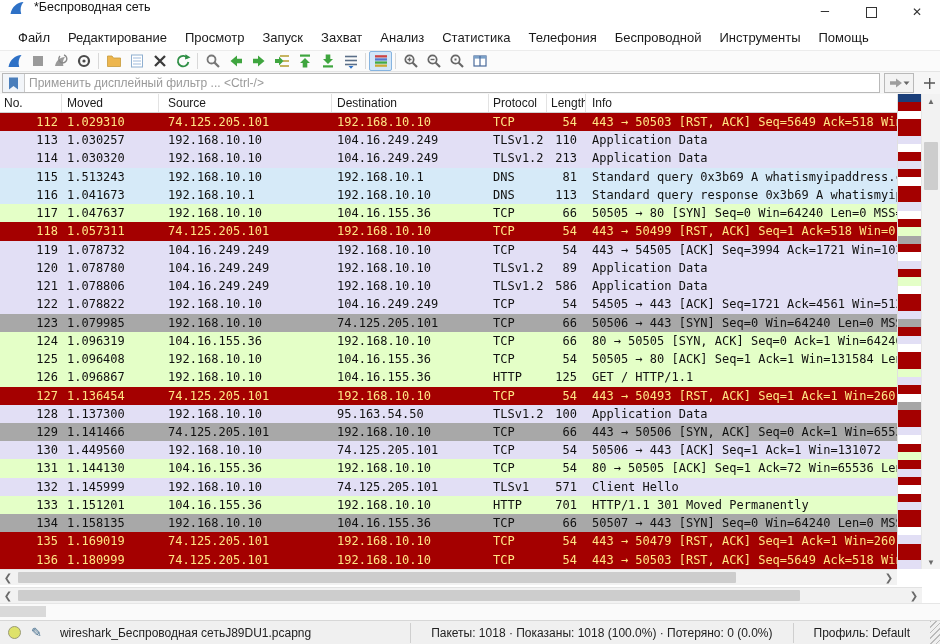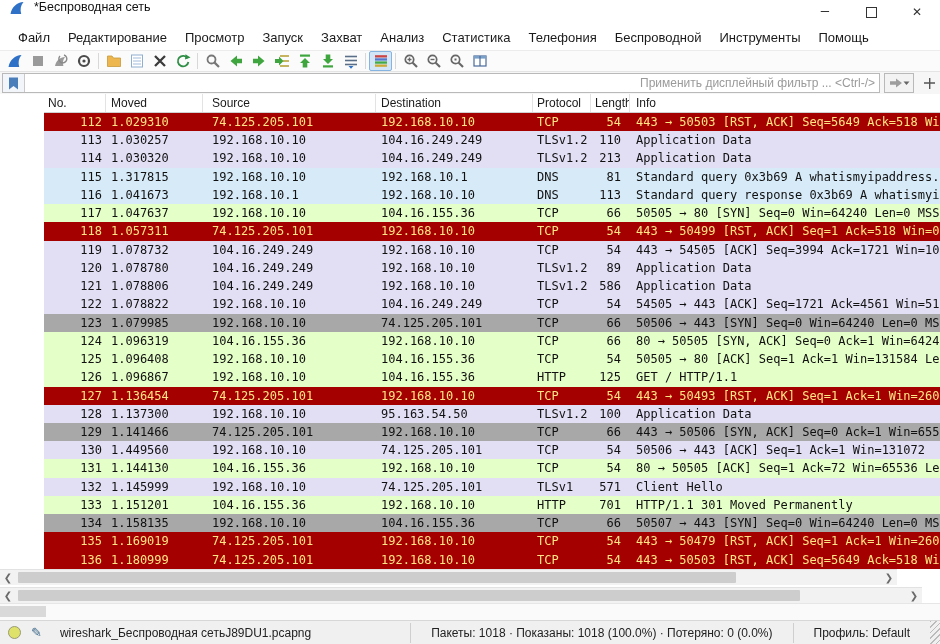--- a/index.html
+++ b/index.html
@@ -24,28 +24,28 @@
   .toolbar { height:22px; display:flex; align-items:center; background:#fbfbfb; border-top:1px solid #ececec; border-bottom:1px solid #e4e4e4; padding-left:3px; }
   .tbtn { width:23px; height:20px; display:flex; align-items:center; justify-content:center; }
   .tbtn svg { width:16px; height:16px; }
   .tbtn.active { background:#d3e6f8; border:1px solid #86b4e0; border-radius:2px; }
   .tsep { width:1px; height:16px; background:#d8d8d8; margin:0 3px; }
 
   
   .filterbar { height:22px; display:flex; align-items:center; padding:1px 2px; background:#f6f6f6; }
   .filterbox { flex:1; display:flex; align-items:stretch; border:1px solid #b9b9b9; background:#fff; height:20px; }
   .bookmark-btn { width:22px; display:flex; align-items:center; justify-content:center; background:#f2f5f9; border-right:1px solid #c9c9c9; }
-  .filter-input { flex:1; border:none; outline:none; font-size:12px; color:#333; padding:0 4px; font-family:"Liberation Sans",sans-serif;text-align:right; }
+  .filter-input { flex:1; border:none; outline:none; font-size:12px; color:#333; padding:0 4px; font-family:"Liberation Sans",sans-serif; }
   .filter-input::placeholder { color:#9a9a9a; }
   .apply-btn { width:30px; height:20px; margin-left:4px; border:1px solid #b9b9b9; background:#f3f3f3; display:flex; align-items:center; justify-content:center; }
   .add-btn { width:18px; height:20px; margin-left:6px; display:flex; align-items:center; justify-content:center; font-size:15px; color:#444; }
 
   
   .tablewrap { display:flex; flex:1; }
-  .ptable { width:897px; display:flex; flex-direction:column; font-family:"DejaVu Sans Mono","Liberation Mono",monospace;margin-left:44px; }
+  .ptable { width:897px; display:flex; flex-direction:column; font-family:"DejaVu Sans Mono","Liberation Mono",monospace; }
   .thead { height:19px; display:flex; font-family:"Liberation Sans",sans-serif; font-size:12px; color:#1a1a1a; background:#fff; border-bottom:1px solid #d0d0d0; }
   .th { padding:2px 0 0 4px; border-right:1px solid #e3e3e3; overflow:hidden; white-space:nowrap; }
   .rows { flex:1; overflow:hidden; }
   .row { height:18.24px; line-height:18.3px; display:flex; font-size:12px; color:#111; white-space:nowrap; overflow:hidden; }
   .c-no   { width:62px;  text-align:right; padding-right:4px; flex:none; }
   .c-time { width:97px;  padding-left:5px; flex:none; }
   .c-src  { width:173px; padding-left:9px; flex:none; }
   .c-dst  { width:157px; padding-left:5px; flex:none; }
   .c-pro  { width:58px;  padding-left:4px; flex:none; }
   .c-len  { width:39px;  text-align:right; padding-right:9px; flex:none; }
@@ -303,21 +303,21 @@
             <div class="c-no">114</div>
             <div class="c-time">1.030320</div>
             <div class="c-src">192.168.10.10</div>
             <div class="c-dst">104.16.249.249</div>
             <div class="c-pro">TLSv1.2</div>
             <div class="c-len">213</div>
             <div class="c-info">Application Data</div>
           </div>
           <div class="row r-udp">
             <div class="c-no">115</div>
-            <div class="c-time">1.317815</div>
+            <div class="c-time">1.513243</div>
             <div class="c-src">192.168.10.10</div>
             <div class="c-dst">192.168.10.1</div>
             <div class="c-pro">DNS</div>
             <div class="c-len">81</div>
             <div class="c-info">Standard query 0x3b69 A whatismyipaddress.com</div>
           </div>
           <div class="row r-udp">
             <div class="c-no">116</div>
             <div class="c-time">1.041673</div>
             <div class="c-src">192.168.10.1</div>

